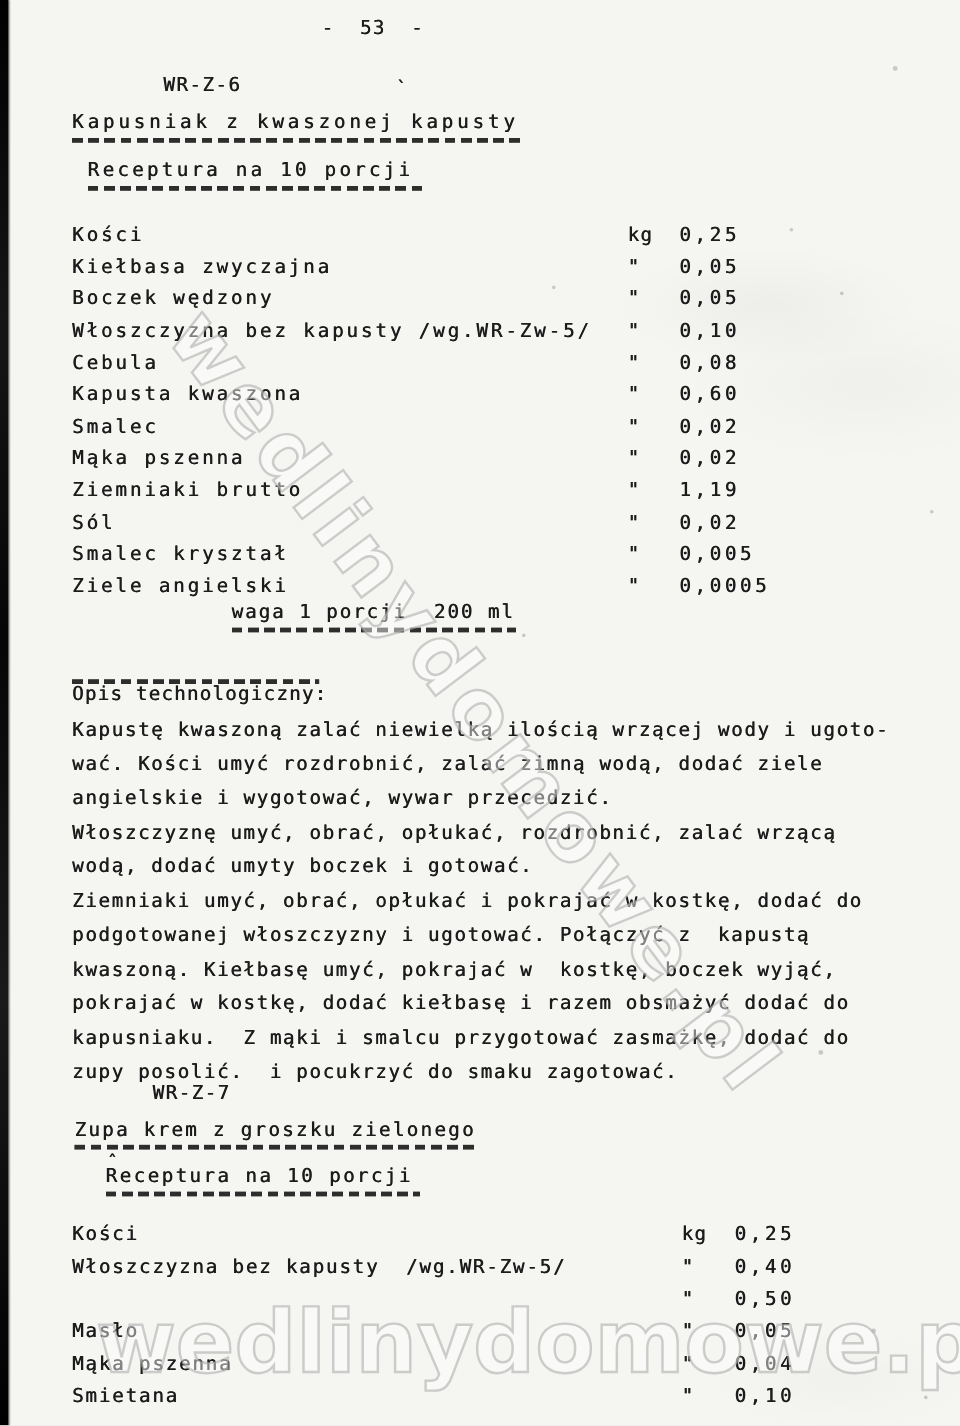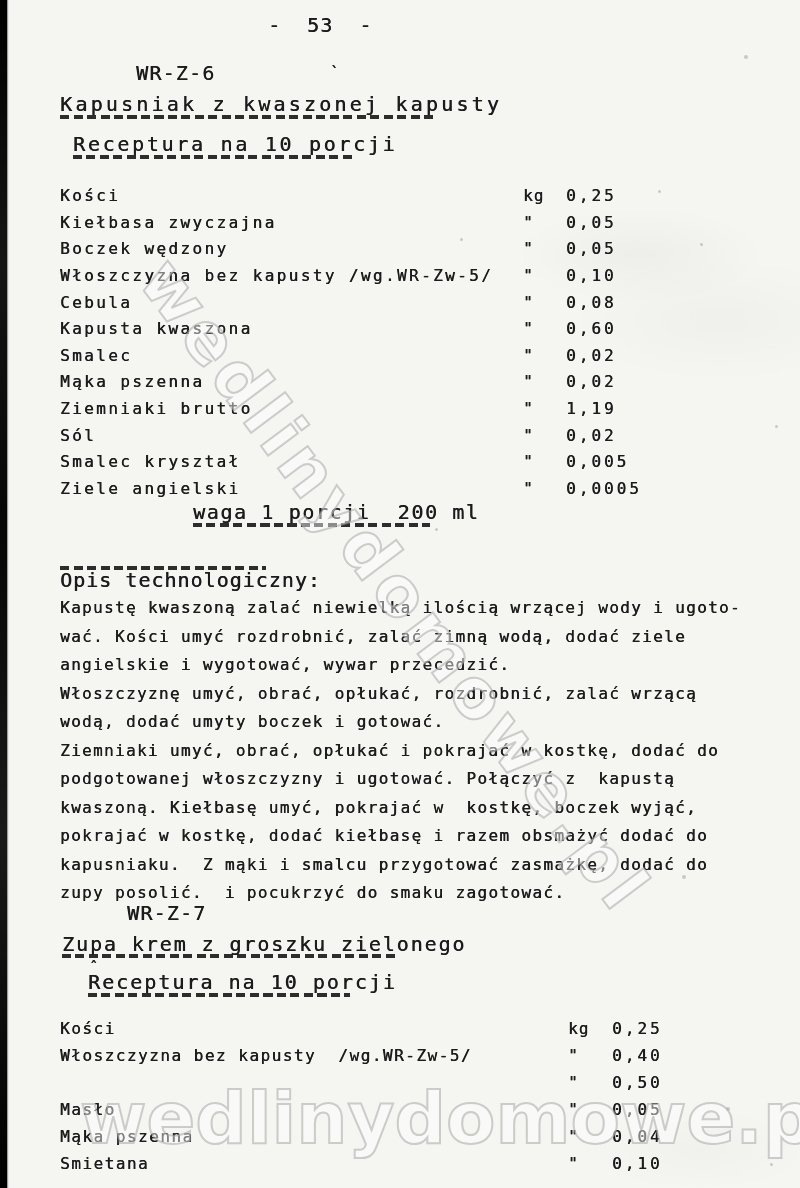--- a/index.html
+++ b/index.html
@@ -12,21 +12,21 @@
     position:relative;width:800px;height:1188px;margin:0 auto;
     background:
       radial-gradient(180px 70px at 640px 255px, rgba(0,0,0,0.03), transparent 70%),
       radial-gradient(220px 90px at 720px 320px, rgba(0,0,0,0.025), transparent 70%),
       radial-gradient(160px 60px at 700px 1150px, rgba(0,0,0,0.02), transparent 70%),
       var(--paper);
     overflow:hidden;
     font-family:"DejaVu Sans Mono","Liberation Mono",monospace;
     color:var(--ink);
   }
-  .t{position:absolute;font-size:20px;white-space:pre;text-shadow:0.4px 0 0 currentColor;}
+  .t{position:absolute;font-size:16px;white-space:pre;text-shadow:0.4px 0 0 currentColor;}
   .code{letter-spacing:1.2px;}
   .title1{letter-spacing:3.2px;}
   .title2{letter-spacing:1.9px;}
   .sub1{letter-spacing:2.7px;}
   .sub2{letter-spacing:2.0px;}
   .pagenum{letter-spacing:1px;}
   .waga{letter-spacing:1.6px;}
   .opis{letter-spacing:1.0px;margin-top:25px;}
   .stray{font-size:15px;letter-spacing:0;}
   .caret{font-size:15px;}

